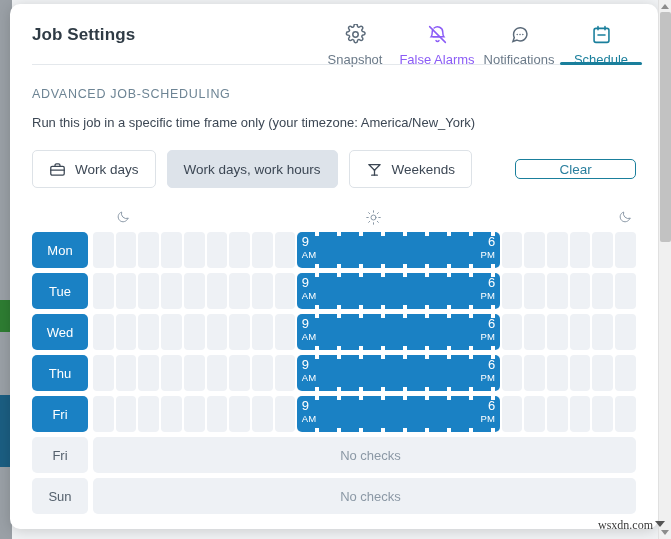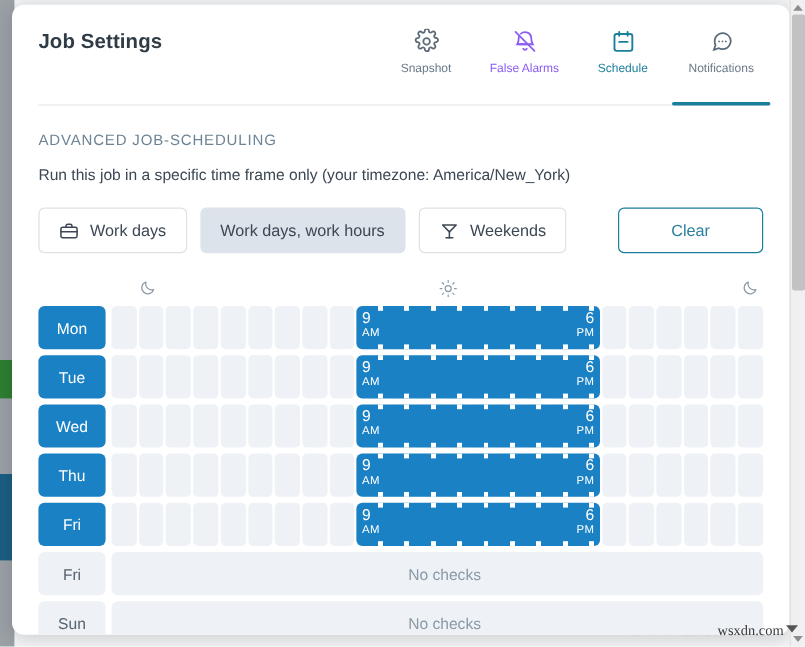--- a/index.html
+++ b/index.html
@@ -69,21 +69,21 @@
     height: 525px;
     background: #ffffff;
     border-radius: 10px;
     box-shadow: 0 2px 14px rgba(0,0,0,0.16);
     overflow: hidden;
   }
 
   
   .header {
     position: relative;
-    height: 84px;
+    height: 61px;
     padding: 12px 22px;
   }
   .header-title {
     position: absolute;
     left: 22px; top: 21px;
     font-size: 17px;
     font-weight: bold;
     color: #2f3b45;
     letter-spacing: .1px;
   }
@@ -102,21 +102,21 @@
     gap: 6px;
     cursor: pointer;
     padding-bottom: 2px;
   }
   .tab .tab-icon {
     height: 24px;
     display: flex; align-items: center; justify-content: center;
     color: #5c6b7a;
   }
   .tab .tab-label {
-    font-size: 10px;
+    font-size: 13px;
     color: #6b7a89;
     white-space: nowrap;
   }
   .tab.disabled .tab-icon, .tab.disabled .tab-label { color: #8b5cf6; }
   .tab.active .tab-icon { color: #1a7f9c; }
   .tab.active .tab-label { color: #1a7f9c; }
 
   .header-rule {
     position: absolute;
     left: 22px; right: 16px; bottom: 0;
@@ -171,21 +171,21 @@
   }
   .preset-btn.selected {
     background: #dde3ea;
     border-color: #dde3ea;
   }
   .preset-btn .pbtn-icon {
     display: inline-flex; align-items: center;
     color: #3c4754;
   }
   .clear-btn {
-    height: 38px;
+    height: 20px;
     width: 122px;
     margin-left: 32px;
     border: 1px solid #1a7f9c;
     border-radius: 5px;
     background: #ffffff;
     color: #2a7f9e;
     font-size: 13.5px;
     display: inline-flex;
     align-items: center;
     justify-content: center;
@@ -384,42 +384,42 @@
             <svg width="21" height="21" viewBox="0 0 24 24" fill="none" stroke="currentColor" stroke-width="1.7" stroke-linecap="round">
               <path d="M8.1 4.6A6 6 0 0 1 18 9c0 3 .6 4.6 1.4 5.7H7"></path>
               <path d="M6 9a6 6 0 0 1 .6-2.6M6 9c0 3-.6 4.6-1.4 5.7h9.6"></path>
               <path d="M10.3 19a2 2 0 0 0 3.4 0"></path>
               <line x1="3" y1="3" x2="21" y2="21"></line>
             </svg>
           </span>
           <span class="tab-label">False Alarms</span>
         </div>
 
+        <div class="tab">
+          <span class="tab-icon">
+            <svg width="21" height="21" viewBox="0 0 24 24" fill="none" stroke="currentColor" stroke-width="1.7" stroke-linecap="round">
+              <path d="M20.5 11.5a7.7 7.7 0 0 1-.85 3.5 7.9 7.9 0 0 1-7.05 4.3 7.8 7.8 0 0 1-3.5-.83L4.5 20l1.55-4.5A7.7 7.7 0 0 1 5.2 12a7.9 7.9 0 0 1 4.3-7A7.7 7.7 0 0 1 13 4.2h.46a7.9 7.9 0 0 1 7.04 7.04z"></path>
+              <circle cx="9.4" cy="12" r=".85" fill="currentColor" stroke="none"></circle>
+              <circle cx="12.6" cy="12" r=".85" fill="currentColor" stroke="none"></circle>
+              <circle cx="15.8" cy="12" r=".85" fill="currentColor" stroke="none"></circle>
+            </svg>
+          </span>
+          <span class="tab-label">Notifications</span>
+        </div>
+
         <div class="tab active">
           <span class="tab-icon">
             <svg width="21" height="21" viewBox="0 0 24 24" fill="none" stroke="currentColor" stroke-width="1.8" stroke-linecap="round">
               <rect x="3.5" y="5" width="17" height="16" rx="2.2"></rect>
               <line x1="16" y1="3" x2="16" y2="6.6"></line>
               <line x1="8" y1="3" x2="8" y2="6.6"></line>
               <line x1="8" y1="12.5" x2="16" y2="12.5"></line>
             </svg>
           </span>
           <span class="tab-label">Schedule</span>
-        </div>
-
-        <div class="tab">
-          <span class="tab-icon">
-            <svg width="21" height="21" viewBox="0 0 24 24" fill="none" stroke="currentColor" stroke-width="1.7" stroke-linecap="round">
-              <path d="M20.5 11.5a7.7 7.7 0 0 1-.85 3.5 7.9 7.9 0 0 1-7.05 4.3 7.8 7.8 0 0 1-3.5-.83L4.5 20l1.55-4.5A7.7 7.7 0 0 1 5.2 12a7.9 7.9 0 0 1 4.3-7A7.7 7.7 0 0 1 13 4.2h.46a7.9 7.9 0 0 1 7.04 7.04z"></path>
-              <circle cx="9.4" cy="12" r=".85" fill="currentColor" stroke="none"></circle>
-              <circle cx="12.6" cy="12" r=".85" fill="currentColor" stroke="none"></circle>
-              <circle cx="15.8" cy="12" r=".85" fill="currentColor" stroke="none"></circle>
-            </svg>
-          </span>
-          <span class="tab-label">Notifications</span>
         </div>
 
       </div>
 
       <div class="header-rule"></div>
       <div class="tab-underline"></div>
     </div>
 
     <div class="body">
 

